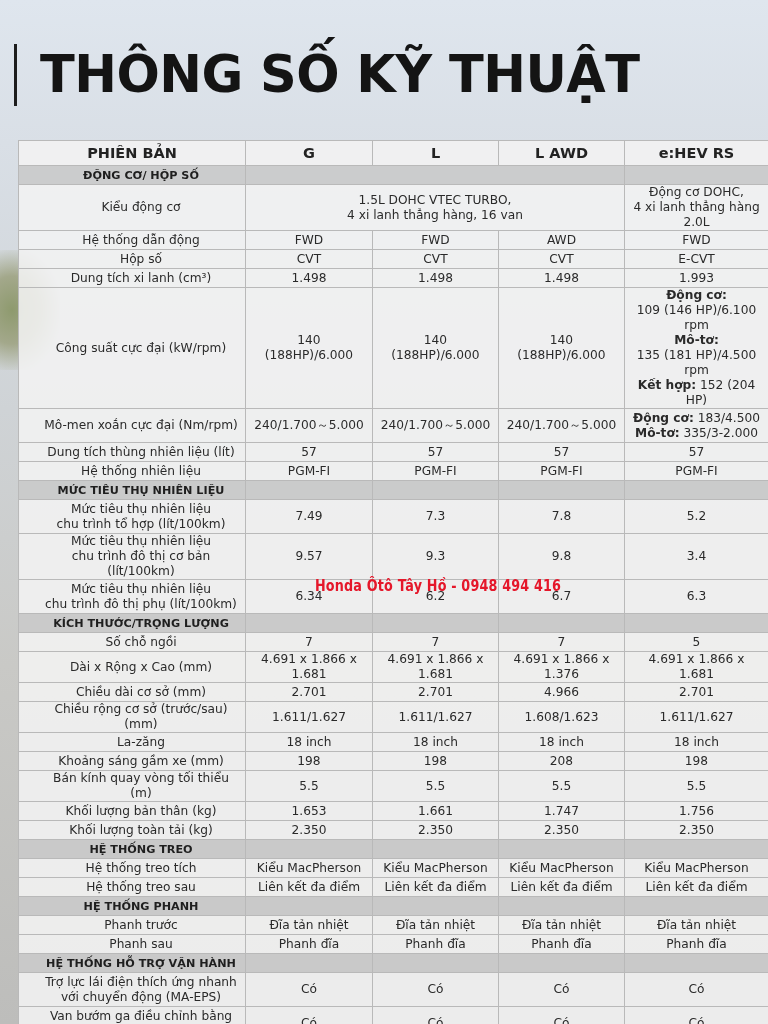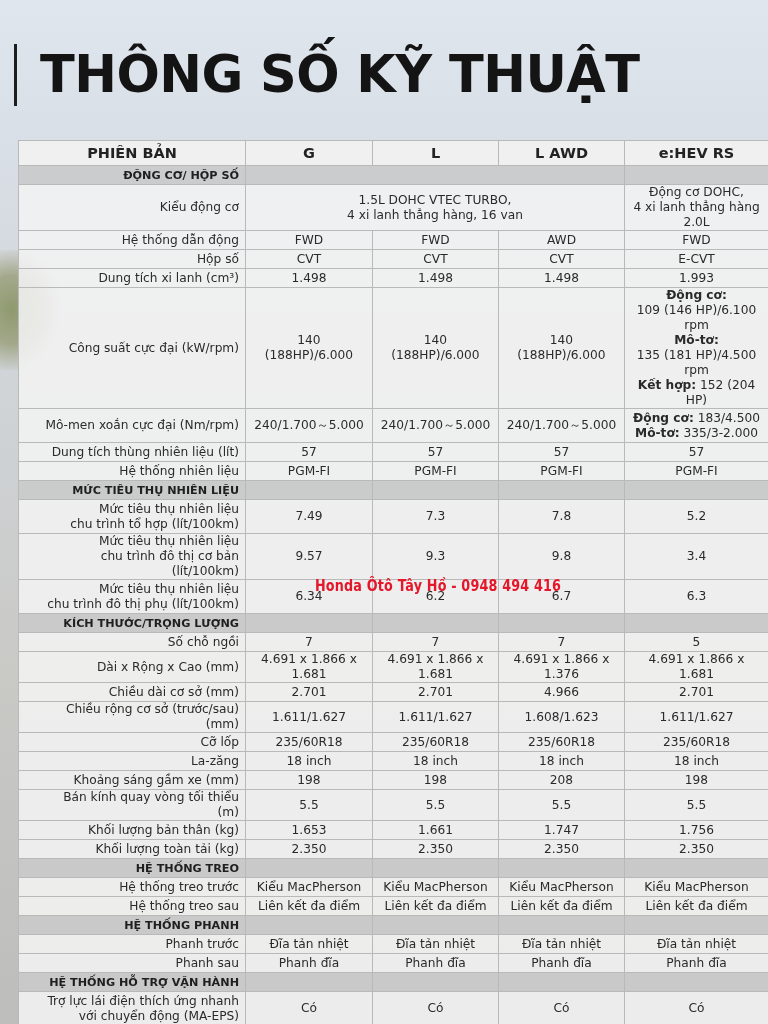--- a/index.html
+++ b/index.html
@@ -29,21 +29,21 @@
   table.spec col.c0 { width:227px; }
   table.spec col.c1 { width:127px; }
   table.spec col.c2 { width:126px; }
   table.spec col.c3 { width:126px; }
   table.spec col.c4 { width:144px; }
   table.spec td, table.spec th {
     border:1px solid #b9b9b9; padding:0 6px; line-height:15px;
     background: rgba(242,242,242,0.88);
   }
   table.spec td { text-align:center; }
-  table.spec td.label { text-align:right; padding-left:24px; }
+  table.spec td.label { text-align:center; padding-left:24px; }
   thead th {
     height:24px; font-size:14.5px; font-weight:bold; color:#222;
     background: rgba(214,219,224,0.92); border-top:none;text-align:center;
   }
   tr.section td {
     background: rgba(202,202,202,0.9); font-weight:bold; font-size:11.2px;
     height:18px; color:#1f1f1f;
   }
   tr.r1 td { height:18px; }
   tr.r2 td { height:33px; }
@@ -228,27 +228,20 @@
         <td>2.701</td>
       </tr>
     <tr class="r1">
         <td class="label">Chiều rộng cơ sở (trước/sau) (mm)</td>
         <td>1.611/1.627</td>
         <td>1.611/1.627</td>
         <td>1.608/1.623</td>
         <td>1.611/1.627</td>
       </tr>
     <tr class="r1">
-        <td class="label">Cỡ lốp</td>
-        <td>235/60R18</td>
-        <td>235/60R18</td>
-        <td>235/60R18</td>
-        <td>235/60R18</td>
-      </tr>
-    <tr class="r1">
         <td class="label">La-zăng</td>
         <td>18 inch</td>
         <td>18 inch</td>
         <td>18 inch</td>
         <td>18 inch</td>
       </tr>
     <tr class="r1">
         <td class="label">Khoảng sáng gầm xe (mm)</td>
         <td>198</td>
         <td>198</td>
@@ -278,21 +271,21 @@
       </tr>
 
     <tr class="section">
       <td class="label">HỆ THỐNG TREO</td>
       <td></td>
         <td></td>
         <td></td>
         <td></td>
     </tr>
     <tr class="r1">
-        <td class="label">Hệ thống treo trước</td>
+        <td class="label">Hệ thống treo tích</td>
         <td>Kiểu MacPherson</td>
         <td>Kiểu MacPherson</td>
         <td>Kiểu MacPherson</td>
         <td>Kiểu MacPherson</td>
       </tr>
     <tr class="r1">
         <td class="label">Hệ thống treo sau</td>
         <td>Liên kết đa điểm</td>
         <td>Liên kết đa điểm</td>
         <td>Liên kết đa điểm</td>

